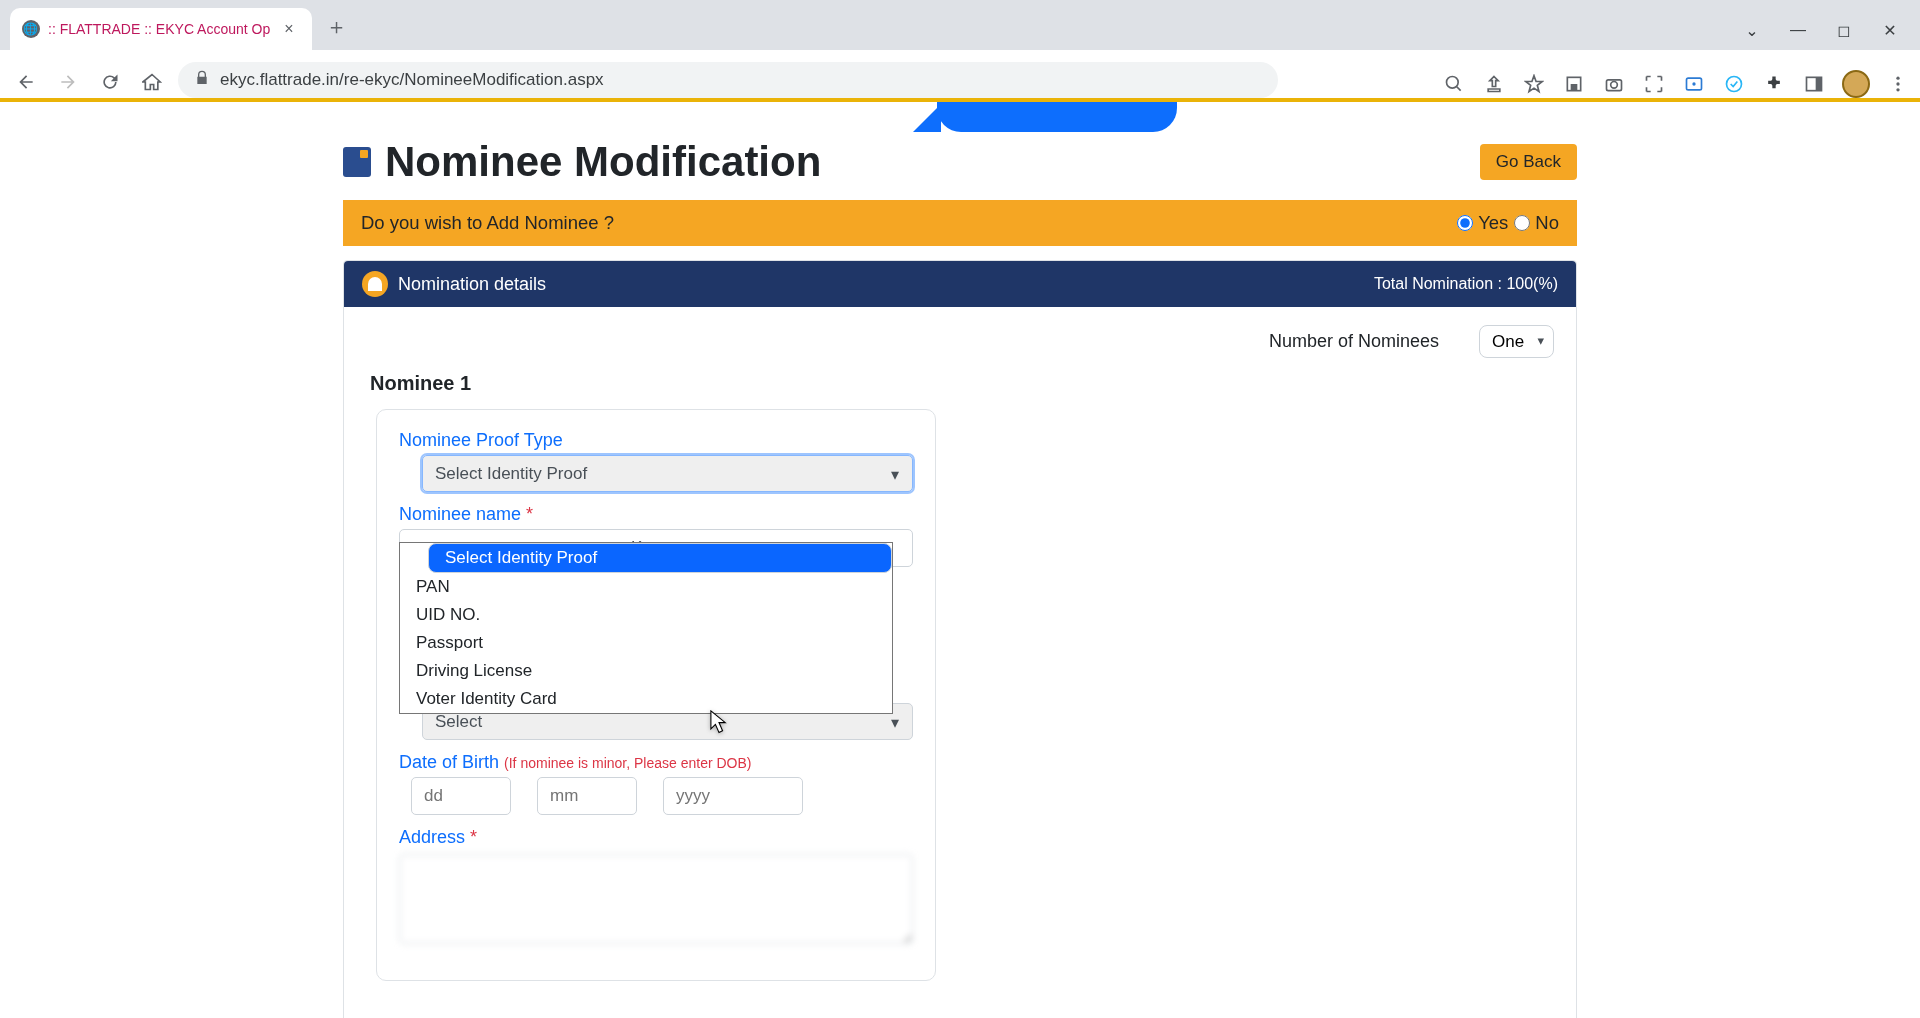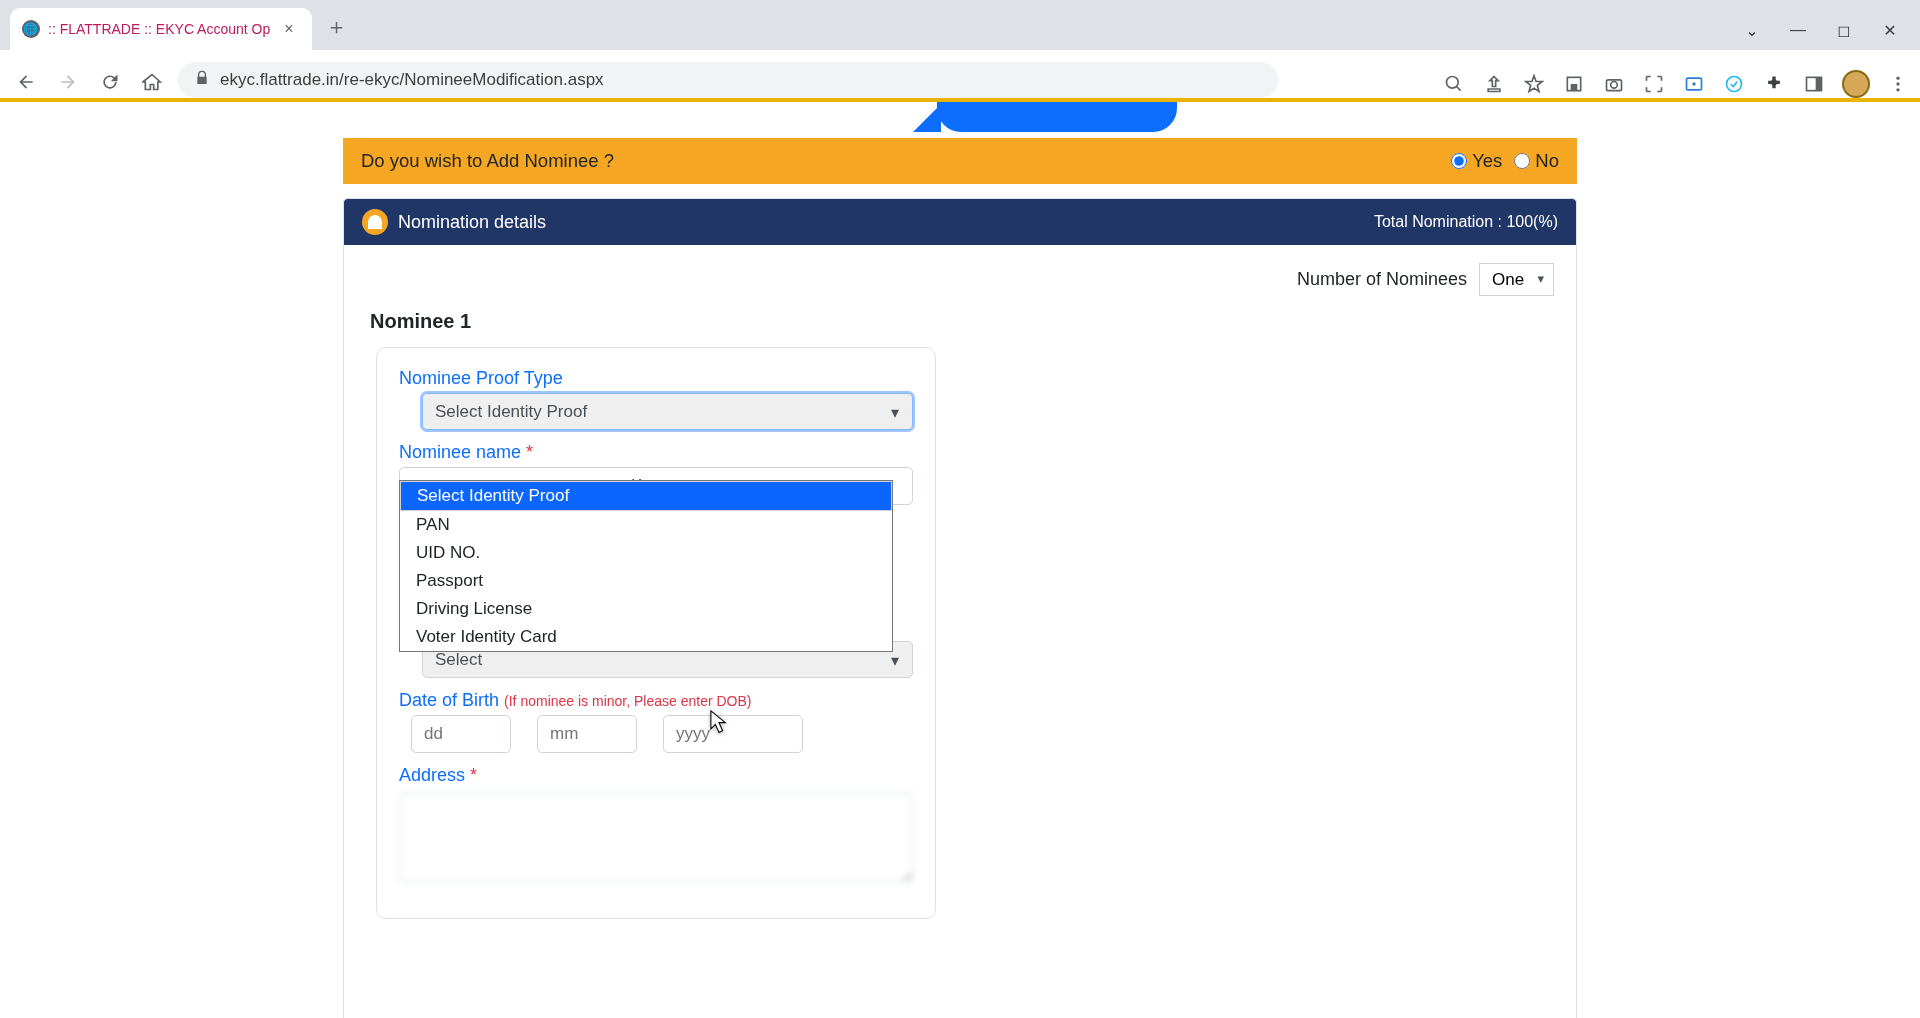--- a/index.html
+++ b/index.html
@@ -90,35 +90,35 @@
   
   .page-header { display:flex; align-items:center; gap: 14px; margin-bottom: 14px;}
   .page-header .hicon {
     width: 28px; height: 30px; background:#2a4d8f; border-radius:3px; position:relative;
   }
   .page-header .hicon::before { content:''; position:absolute; top:3px; right:3px; width:8px;height:8px;background:#f5a623;border-radius:1px;}
   .page-header h1 { font-size: 42px; font-weight:700; color:#212529;}
   .gobk { margin-left:auto; background:#f5a623; color:#212529; border:none; padding: 8px 16px; font-size:17px; border-radius:4px; cursor:pointer;}
   
   .question-bar { background:#f5a623; color:#212529; padding: 12px 18px; display:flex; align-items:center; font-size:18.5px;}
-  .radios { margin-left:auto; display:flex; gap: 12px; align-items:center;}
+  .radios { margin-left:auto; display:flex; gap: 6px; align-items:center;}
   .rlabel { display:flex; align-items:center; gap:5px; color:#212529;}
   input[type=radio]{ accent-color:#0d6efd; width:16px;height:16px;}
   
   .card { background:#fff; border:1px solid #dee2e6; border-radius: 4px; margin-top: 14px;}
   .card-header { background:#1f3667; color:#fff; padding: 10px 18px; display:flex; align-items:center; border-radius: 4px 4px 0 0;}
   .card-header .chicon { width:26px;height:26px; background:#f5a623; border-radius:50%; margin-right:10px; position:relative;}
   .card-header .chicon::after{content:'';position:absolute;width:14px;height:14px;background:#fff;border-radius:50% 50% 0 0;top:6px;left:6px;}
   .card-header .chtitle { font-size:18px; }
   .card-header .chtotal { margin-left:auto; font-size:16px;}
   
   .card-body { padding: 18px 22px; position:relative;}
   .top-controls { display:flex; justify-content:flex-end; align-items:center; gap:12px; margin-bottom:14px;}
   .top-controls label { font-size:18px; color:#212529;}
-  .sel { border:1px solid #ced4da; border-radius:0; padding:6px 28px 6px 12px; font-size:17px; background:#fff; appearance:none; position:relative;}
+  .sel { border:1px solid #ced4da; border-radius:8px; padding:6px 28px 6px 12px; font-size:17px; background:#fff; appearance:none; position:relative;margin-left:28px;}
   .selwrap{position:relative;}
   .selwrap::after{content:'▾'; position:absolute; right:10px; top:8px; color:#495057; pointer-events:none; font-size:13px;}
   
   .nominee-title { font-size:20px; font-weight:600; color:#212529; margin: 10px 0 14px 4px;}
   
   .form-box {
     width: 560px;
     border:1px solid #dee2e6;
     border-radius:10px;
     padding: 20px 22px;
@@ -276,20 +276,25 @@
         </svg>
       </div>
   </div>
 </div>
 
 <div class="viewport">
   <div class="scrollbox">
     <div class="container">
       <div class="chat-bubble"></div>
 
+      <div class="page-header">
+        <div class="hicon"></div>
+        <h1>Nominee Modification</h1>
+        <button class="gobk">Go Back</button>
+      </div>
 
       <div class="question-bar">
         <span>Do you wish to Add Nominee ?</span>
         <div class="radios">
           <label class="rlabel">
             <input type="radio" name="add" checked="" style="">
             <span>Yes</span>
           </label>
           <label class="rlabel">
             <input type="radio" name="add" style="">

